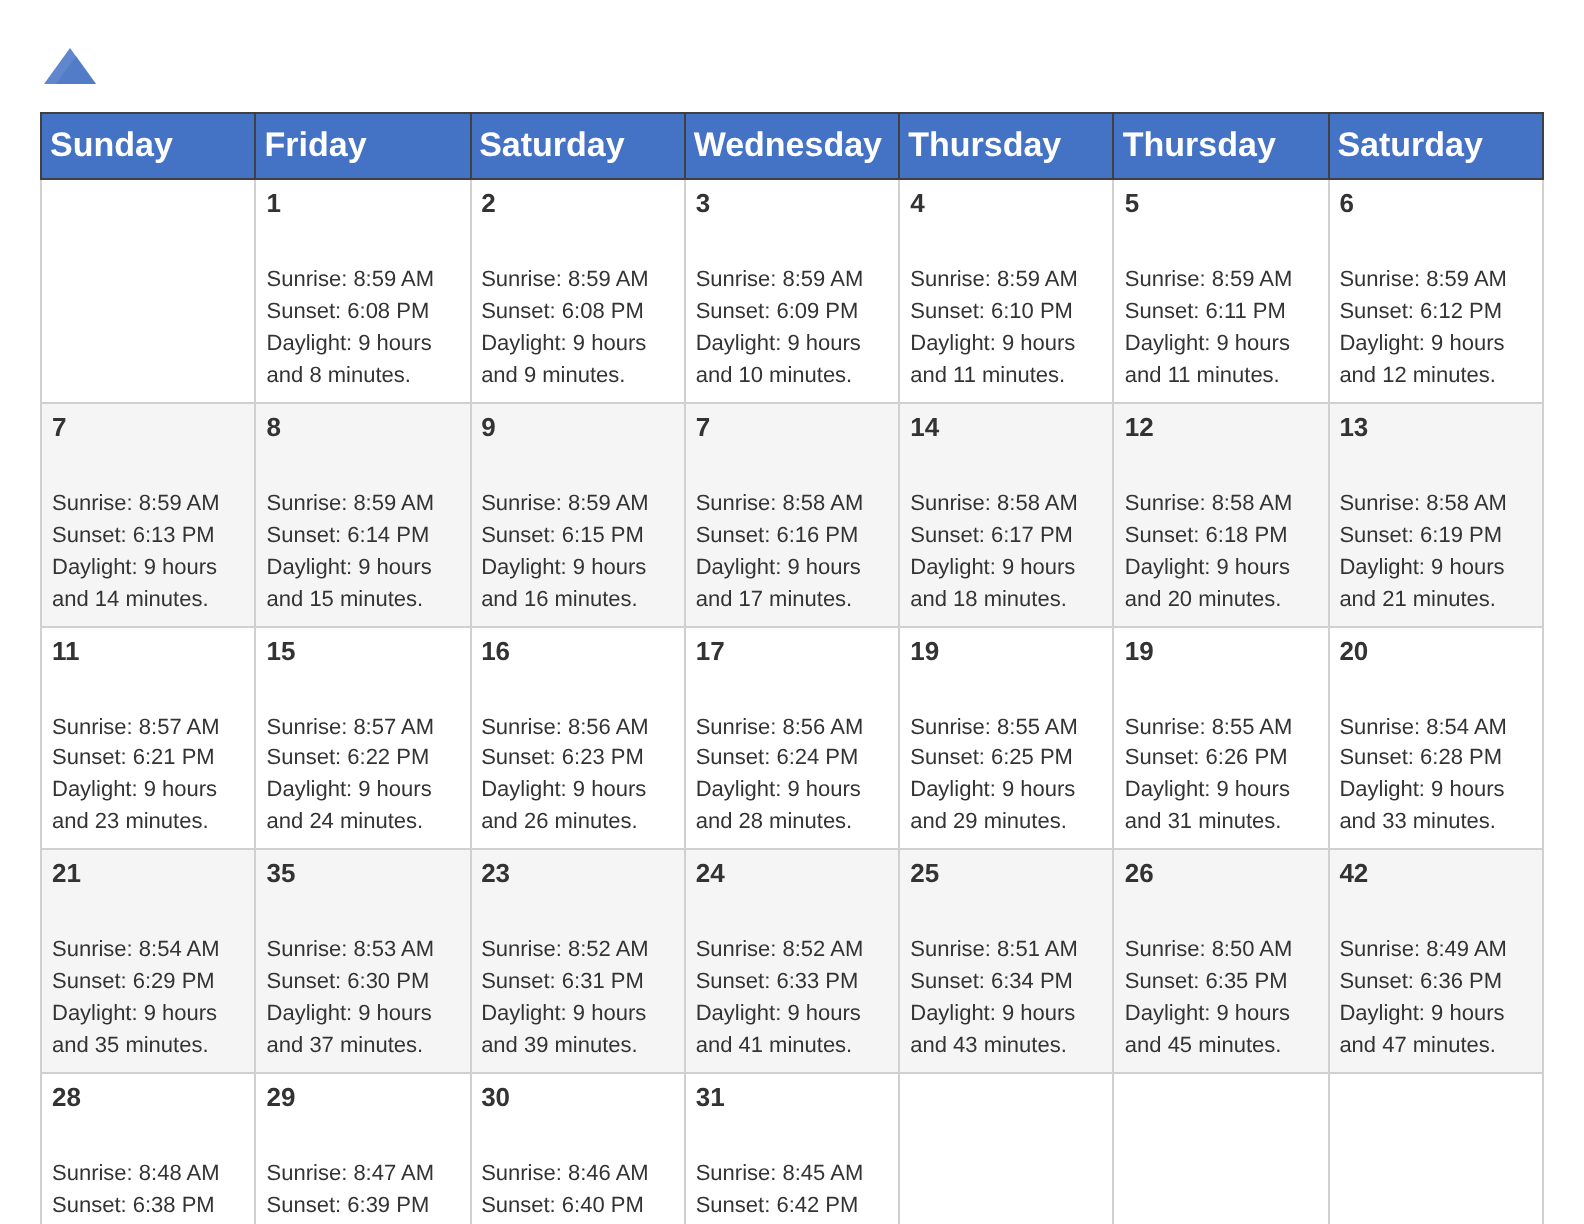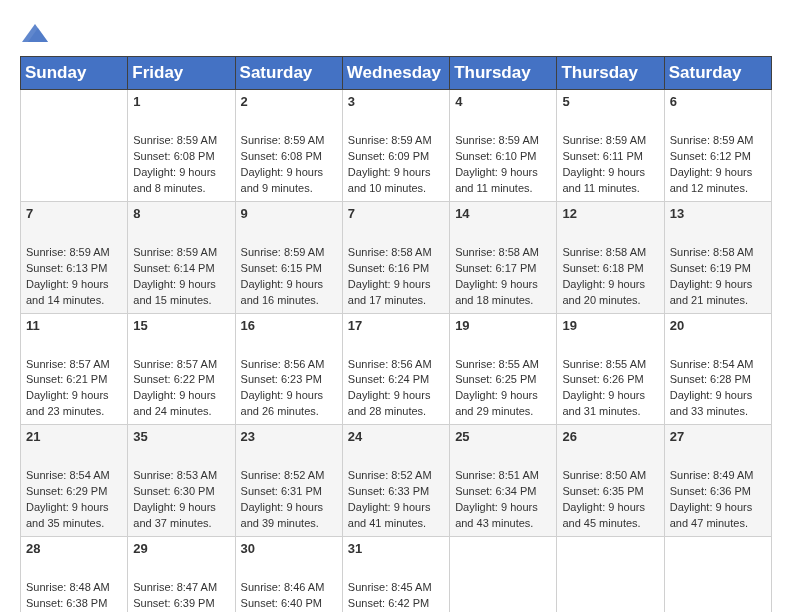--- a/index.html
+++ b/index.html
@@ -237,21 +237,21 @@
           </td>
           <td>
             <span class="day-number">25</span>
             <div class="cell-text">Sunrise: 8:51 AM<br>Sunset: 6:34 PM<br>Daylight: 9 hours<br>and 43 minutes.</div>
           </td>
           <td>
             <span class="day-number">26</span>
             <div class="cell-text">Sunrise: 8:50 AM<br>Sunset: 6:35 PM<br>Daylight: 9 hours<br>and 45 minutes.</div>
           </td>
           <td>
-            <span class="day-number">27</span>
+            <span class="day-number">42</span>
             <div class="cell-text">Sunrise: 8:49 AM<br>Sunset: 6:36 PM<br>Daylight: 9 hours<br>and 47 minutes.</div>
           </td>
         </tr>
         <tr>
           <td>
             <span class="day-number">28</span>
             <div class="cell-text">Sunrise: 8:48 AM<br>Sunset: 6:38 PM<br>Daylight: 9 hours<br>and 49 minutes.</div>
           </td>
           <td>
             <span class="day-number">29</span>

